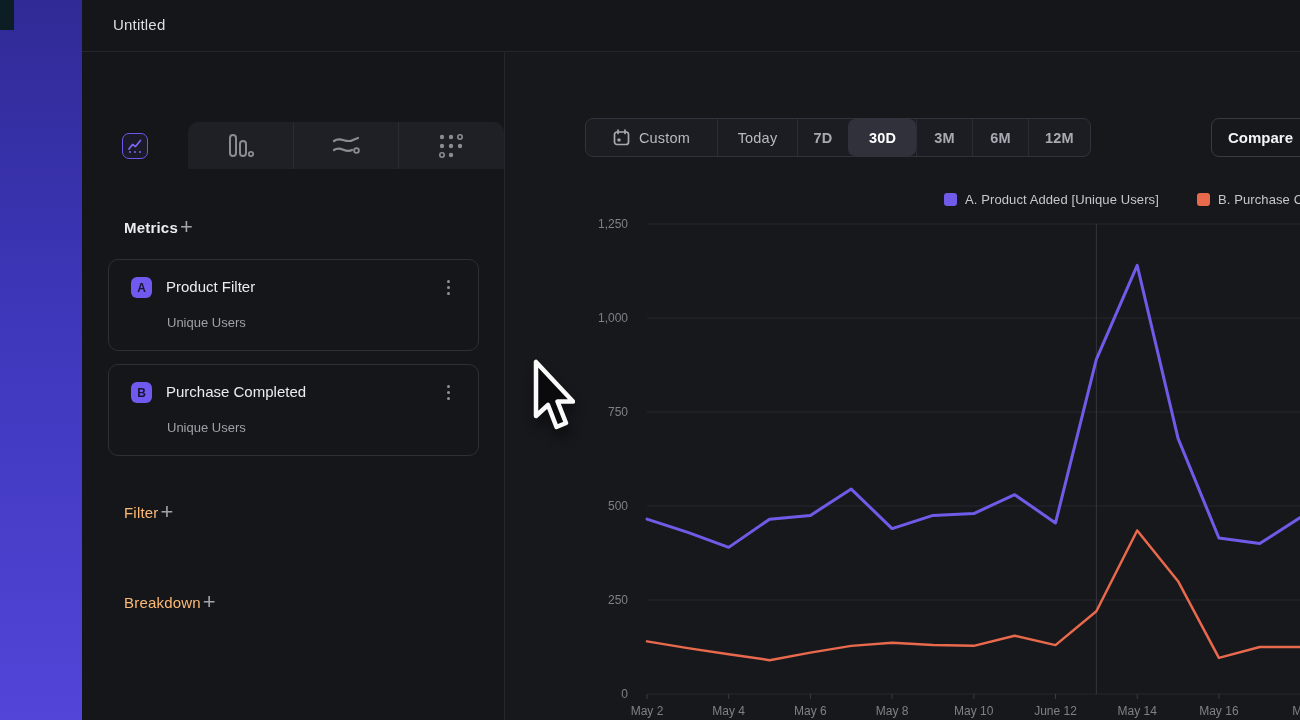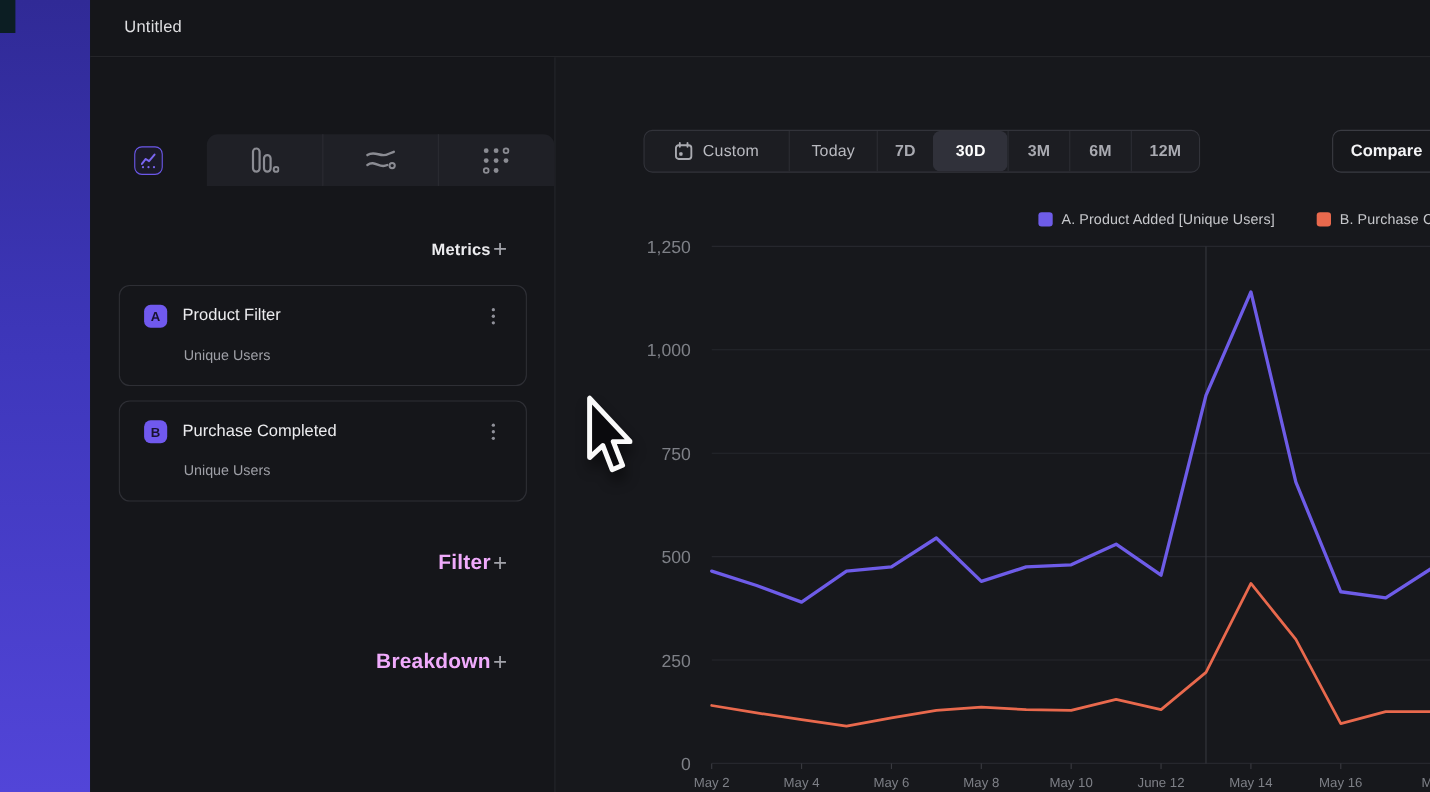--- a/index.html
+++ b/index.html
@@ -33,23 +33,23 @@
     background:#1f2026; border-radius:10px 10px 0 0; }
   .tab { position:absolute; top:7px; width:105px; height:47px; display:flex;
     align-items:center; justify-content:center; cursor:pointer; }
   .tab.t1 { left:0; }  .tab.t2 { left:106px; } .tab.t3 { left:211px; border-left:1px solid #2b2c32; }
   .tab.t4 { left:316px; border-left:1px solid #2b2c32; }
   .sel-tab-box { width:26px; height:26px; border:1.5px solid #6c58ea; border-radius:7px;
     display:flex; align-items:center; justify-content:center; background:rgba(108,88,234,.07); }
 
   
   .section-head { position:absolute; left:42px; width:339px; height:20px; display:flex;
-    justify-content:flex-end; align-items:center; }
+    justify-content:flex-start; align-items:center; }
   .section-title { font-size:15px; font-weight:700; color:#ececef; letter-spacing:.2px; }
-  .section-label { font-size:19px; font-weight:700; color:#f0abfc; letter-spacing:.2px; }
+  .section-label { font-size:15px; font-weight:400; color:#fdba74; letter-spacing:.2px; }
   .plus-btn { font-size:22px; font-weight:300; color:#a2a3aa; background:none; border:none;
     cursor:pointer; line-height:18px; padding:0 2px; }
   .metric-card { position:absolute; left:26px; width:371px; height:92px;
     border:1px solid #2e2f35; border-radius:10px; cursor:pointer; }
   .badge { position:absolute; left:22px; top:17px; width:21px; height:21px; border-radius:6px;
     background:#7059ee; color:#191332; font-size:12px; font-weight:700;
     display:flex; align-items:center; justify-content:center; }
   .card-title { position:absolute; left:57px; top:18px; font-size:15px; font-weight:500; color:#ececef; }
   .card-sub { position:absolute; left:58px; top:55px; font-size:13px; color:#9fa0a7; }
   .kebab { position:absolute; right:22px; top:17px; width:16px; height:20px; background:none;
@@ -69,21 +69,21 @@
     border:1px solid #3a3b42; border-radius:8px; color:#f4f4f6; font-size:15px;
     font-weight:700; cursor:pointer; font-family:inherit; text-align:left; padding-left:16px; }
 
   
   .legend-item { position:absolute; top:192px; display:flex; align-items:center; gap:8px; }
   .legend-swatch { width:13px; height:13px; border-radius:3px; }
   .legend-label { font-size:13px; color:#c6c7cb; letter-spacing:.1px; white-space:nowrap; }
 
   
   #chart-svg { left:0; top:0; pointer-events:none; }
-  .y-tick-label { position:absolute; width:80px; text-align:right; font-size:16px; color:#7e8087; }
+  .y-tick-label { position:absolute; width:80px; text-align:right; font-size:12px; color:#7e8087; }
   .x-tick-label { position:absolute; width:60px; text-align:center; font-size:12px; color:#7e8087; }
 
   
   #cursor { left:529px; top:359px; filter:drop-shadow(2px 9px 6px rgba(0,0,0,.45)); pointer-events:none; }
 
   .icon-gray { stroke:#8b8c93; }
 </style>
 </head>
 <body>
 

